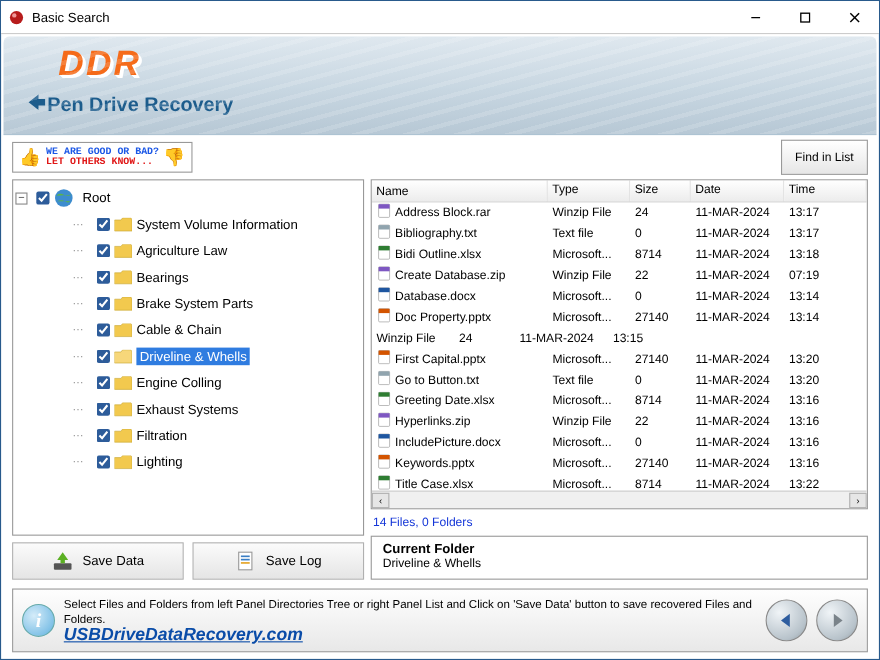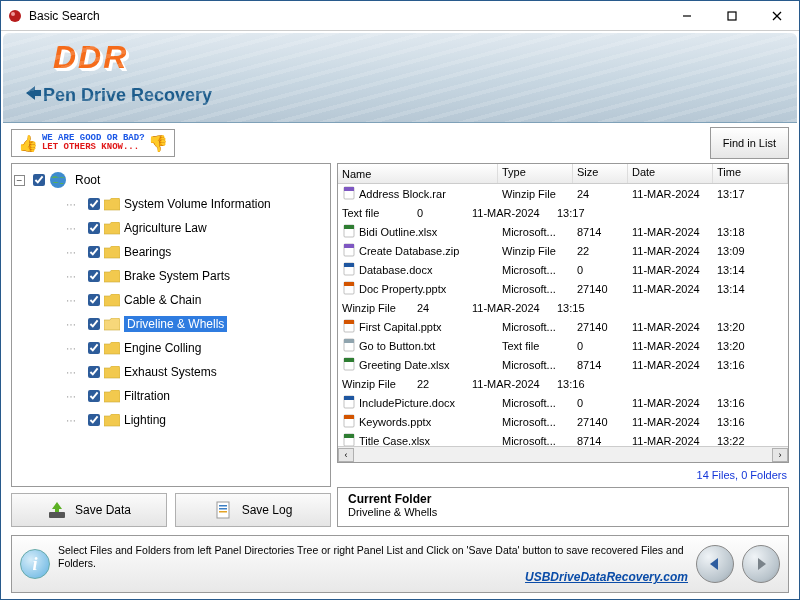--- a/index.html
+++ b/index.html
@@ -36,28 +36,28 @@
 .list-box { flex:1; border:1px solid #999; background:#fff; display:flex; flex-direction:column; min-height:0; overflow:hidden; }
 .list-head { display:flex; height:20px; border-bottom:1px solid #ccc; }
 .list-head .col, .list-row .col { font-size:11px; padding:2px 4px; overflow:hidden; white-space:nowrap; text-overflow:ellipsis; }
 .list-head .col { background:linear-gradient(#fff,#ececec); border-right:1px solid #ddd; }
 .list-body { flex:1; overflow-y:scroll; overflow-x:hidden; }
 .list-row { display:flex; height:19px; align-items:center; }
 .c-name{flex:0 0 160px; display:flex; align-items:center; gap:3px;} .c-type{flex:0 0 75px;} .c-size{flex:0 0 55px;} .c-date{flex:0 0 85px;} .c-time{flex:1;}
 .file-ico { width:14px; height:14px; flex:0 0 14px; }
 .hscroll { height:16px; border-top:1px solid #ccc; display:flex; align-items:center; background:#f0f0f0; }
 .hscroll .ar { width:16px; height:14px; border:1px solid #b0b0b0; background:#e6e6e6; text-align:center; line-height:12px; font-size:9px; cursor:pointer; }
-.summary { font-size:11px; color:#1436d8; text-align:right; padding:2px; }
+.summary { font-size:11px; color:#1436d8; text-align:left; padding:2px; }
 .curfolder { border:1px solid #999; padding:4px 10px 8px; }
 .curfolder .h { font-size:12px; font-weight:bold; }
 .curfolder .v { font-size:11px; }
 .footer { height:58px; border:1px solid #999; background:linear-gradient(#fefefe,#e8e8e8); display:flex; align-items:center; padding:4px 8px; gap:8px; margin:4px 10px 6px; }
 .info-ico { width:30px; height:30px; border-radius:50%; background:radial-gradient(circle at 35% 35%,#d5ecf9,#60b1e0); border:1px solid #6aa; display:flex; align-items:center; justify-content:center; font-family:serif; font-weight:bold; color:#fff; font-size:18px; font-style:italic; }
 .footer-txt { font-size:10.5px; flex:1; line-height:13px; }
-.footer-txt .link { color:#0a4ca8; font-style:italic; text-decoration:underline; display:block; font-size:12px; text-align:right; margin-top:1px; font-weight:bold; }
+.footer-txt .link { color:#0a4ca8; font-style:italic; text-decoration:underline; display:block; font-size:16px; text-align:left; margin-top:1px; font-weight:bold; }
 .nav-btn { width:38px; height:38px; border-radius:50%; background:radial-gradient(circle at 32% 30%,#f0f4f7,#b8c3cb 70%,#909aa1); border:1px solid #888; display:flex; align-items:center; justify-content:center; cursor:pointer; }
 </style>
 </head>
 <body>
 
 <div class="window">
 
   <div class="titlebar">
     <svg class="appicon" viewBox="0 0 16 16">
         <circle cx="8" cy="8" r="6" fill="#b71c1c"></circle>
@@ -234,20 +234,27 @@
                     <rect x="2" y="1" width="10" height="4" fill="#7e57c2"></rect>
                   </svg></span>
                 <span>Address Block.rar</span>
               </div>
               <div class="col c-type">Winzip File</div>
               <div class="col c-size">24</div>
               <div class="col c-date">11-MAR-2024</div>
               <div class="col c-time">13:17</div>
             </div>
             <div class="list-row">
+              <div class="col c-name">
+                <span><svg class="file-ico" viewBox="0 0 14 14">
+                    <rect x="2" y="1" width="10" height="12" rx="1" fill="#fff" stroke="#999" stroke-width="0.6"></rect>
+                    <rect x="2" y="1" width="10" height="4" fill="#90a4ae"></rect>
+                  </svg></span>
+                <span>Bibliography.txt</span>
+              </div>
               <div class="col c-type">Text file</div>
               <div class="col c-size">0</div>
               <div class="col c-date">11-MAR-2024</div>
               <div class="col c-time">13:17</div>
             </div>
             <div class="list-row">
               <div class="col c-name">
                 <span><svg class="file-ico" viewBox="0 0 14 14">
                     <rect x="2" y="1" width="10" height="12" rx="1" fill="#fff" stroke="#999" stroke-width="0.6"></rect>
                     <rect x="2" y="1" width="10" height="4" fill="#2e7d32"></rect>
@@ -263,21 +270,21 @@
               <div class="col c-name">
                 <span><svg class="file-ico" viewBox="0 0 14 14">
                     <rect x="2" y="1" width="10" height="12" rx="1" fill="#fff" stroke="#999" stroke-width="0.6"></rect>
                     <rect x="2" y="1" width="10" height="4" fill="#7e57c2"></rect>
                   </svg></span>
                 <span>Create Database.zip</span>
               </div>
               <div class="col c-type">Winzip File</div>
               <div class="col c-size">22</div>
               <div class="col c-date">11-MAR-2024</div>
-              <div class="col c-time">13:09</div>
+              <div class="col c-time">07:19</div>
             </div>
             <div class="list-row">
               <div class="col c-name">
                 <span><svg class="file-ico" viewBox="0 0 14 14">
                     <rect x="2" y="1" width="10" height="12" rx="1" fill="#fff" stroke="#999" stroke-width="0.6"></rect>
                     <rect x="2" y="1" width="10" height="4" fill="#1e56a0"></rect>
                   </svg></span>
                 <span>Database.docx</span>
               </div>
               <div class="col c-type">Microsoft...</div>
@@ -337,20 +344,27 @@
                     <rect x="2" y="1" width="10" height="4" fill="#2e7d32"></rect>
                   </svg></span>
                 <span>Greeting Date.xlsx</span>
               </div>
               <div class="col c-type">Microsoft...</div>
               <div class="col c-size">8714</div>
               <div class="col c-date">11-MAR-2024</div>
               <div class="col c-time">13:16</div>
             </div>
             <div class="list-row">
+              <div class="col c-name">
+                <span><svg class="file-ico" viewBox="0 0 14 14">
+                    <rect x="2" y="1" width="10" height="12" rx="1" fill="#fff" stroke="#999" stroke-width="0.6"></rect>
+                    <rect x="2" y="1" width="10" height="4" fill="#7e57c2"></rect>
+                  </svg></span>
+                <span>Hyperlinks.zip</span>
+              </div>
               <div class="col c-type">Winzip File</div>
               <div class="col c-size">22</div>
               <div class="col c-date">11-MAR-2024</div>
               <div class="col c-time">13:16</div>
             </div>
             <div class="list-row">
               <div class="col c-name">
                 <span><svg class="file-ico" viewBox="0 0 14 14">
                     <rect x="2" y="1" width="10" height="12" rx="1" fill="#fff" stroke="#999" stroke-width="0.6"></rect>
                     <rect x="2" y="1" width="10" height="4" fill="#1e56a0"></rect>

